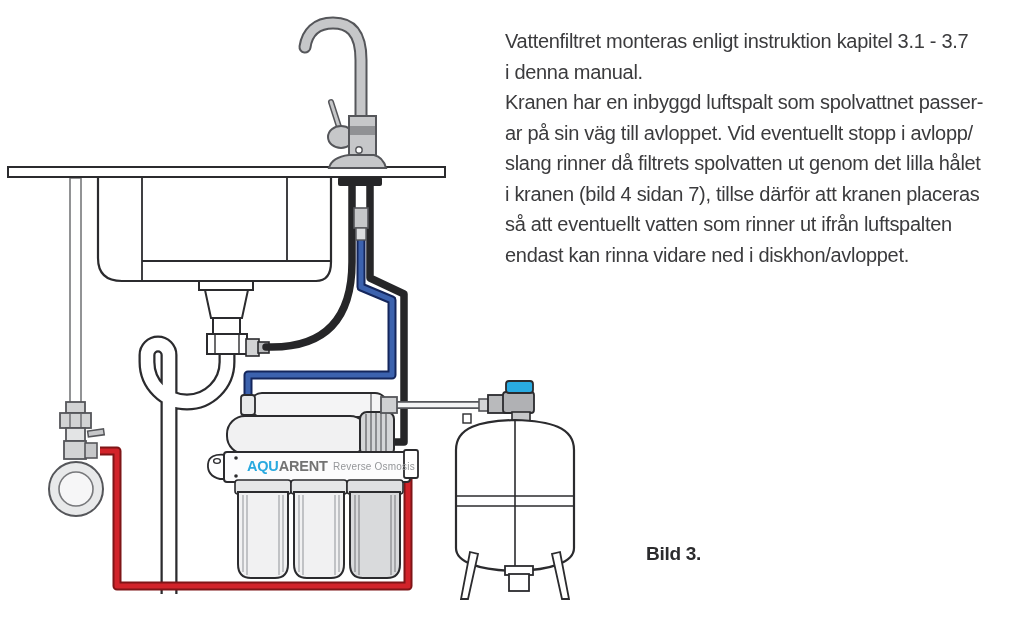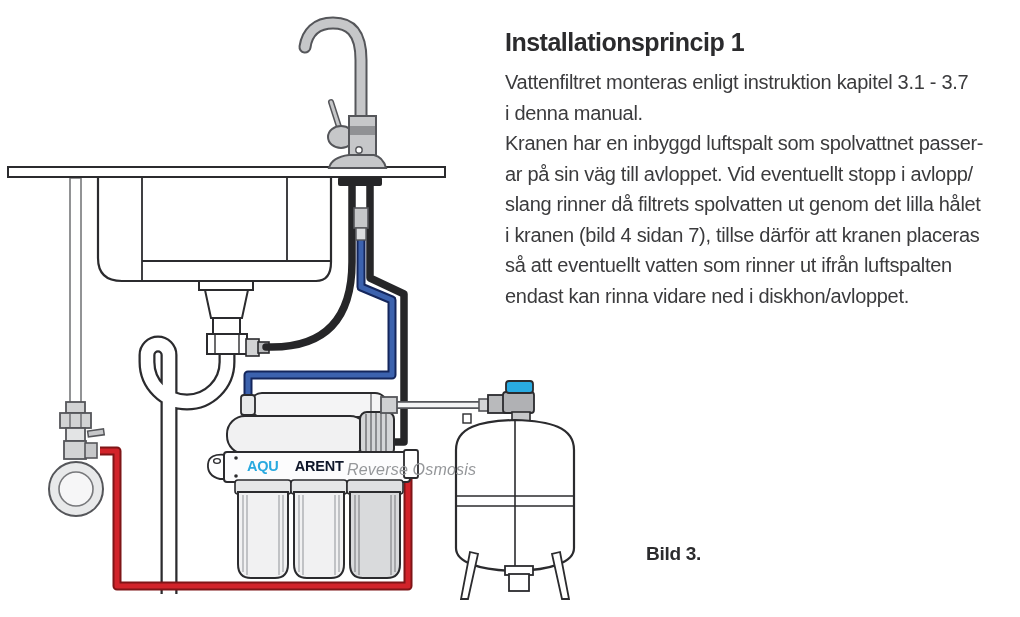--- a/index.html
+++ b/index.html
@@ -27,24 +27,24 @@
     position:absolute;left:646px;top:543px;font-size:19px;font-weight:700;
     color:#2b2b2d;letter-spacing:-0.3px;
   }
 
   
   .brand{
     position:absolute;left:247px;top:458px;font-size:14.5px;font-weight:700;
     letter-spacing:-0.2px;white-space:nowrap;
   }
   .brand .aqu{color:#29a9df;text-align:center;}
-  .brand .arent{color:#0f172a;margin-left:16px;}
+  .brand .arent{color:#737373;}
   .brand-sub{
-    position:absolute;left:347px;top:461px;font-size:16px;font-weight:400;
-    color:#95979a;letter-spacing:0.2px;white-space:nowrap;font-style:italic;
+    position:absolute;left:333px;top:461px;font-size:10px;font-weight:400;
+    color:#95979a;letter-spacing:0.2px;white-space:nowrap;
   }
 </style>
 </head>
 <body>
 
 <div class="stage">
 
   <svg width="1020" height="617" viewBox="0 0 1020 617">
 
     <g>
@@ -203,21 +203,20 @@
       <path d="M329,168 Q332,157 349,155 L374,155 Q383,157 386,168 Z" fill="#c6c7c9" stroke="#55565a" stroke-width="2"></path>
     </g>
   </svg>
 
   <div class="brand">
     <span class="aqu">AQU</span><span class="arent">ARENT</span>
   </div>
   <div class="brand-sub">Reverse Osmosis</div>
 
   <div class="text-col">
-    <h1>Installationsprincip 1</h1>
     <p>Vattenfiltret monteras enligt instruktion kapitel 3.1 - 3.7
 i denna manual.</p>
     <p>Kranen har en inbyggd luftspalt som spolvattnet passer-
 ar på sin väg till avloppet. Vid eventuellt stopp i avlopp/
 slang rinner då filtrets spolvatten ut genom det lilla hålet
 i kranen (bild 4 sidan 7), tillse därför att kranen placeras
 så att eventuellt vatten som rinner ut ifrån luftspalten
 endast kan rinna vidare ned i diskhon/avloppet.</p>
   </div>
 

